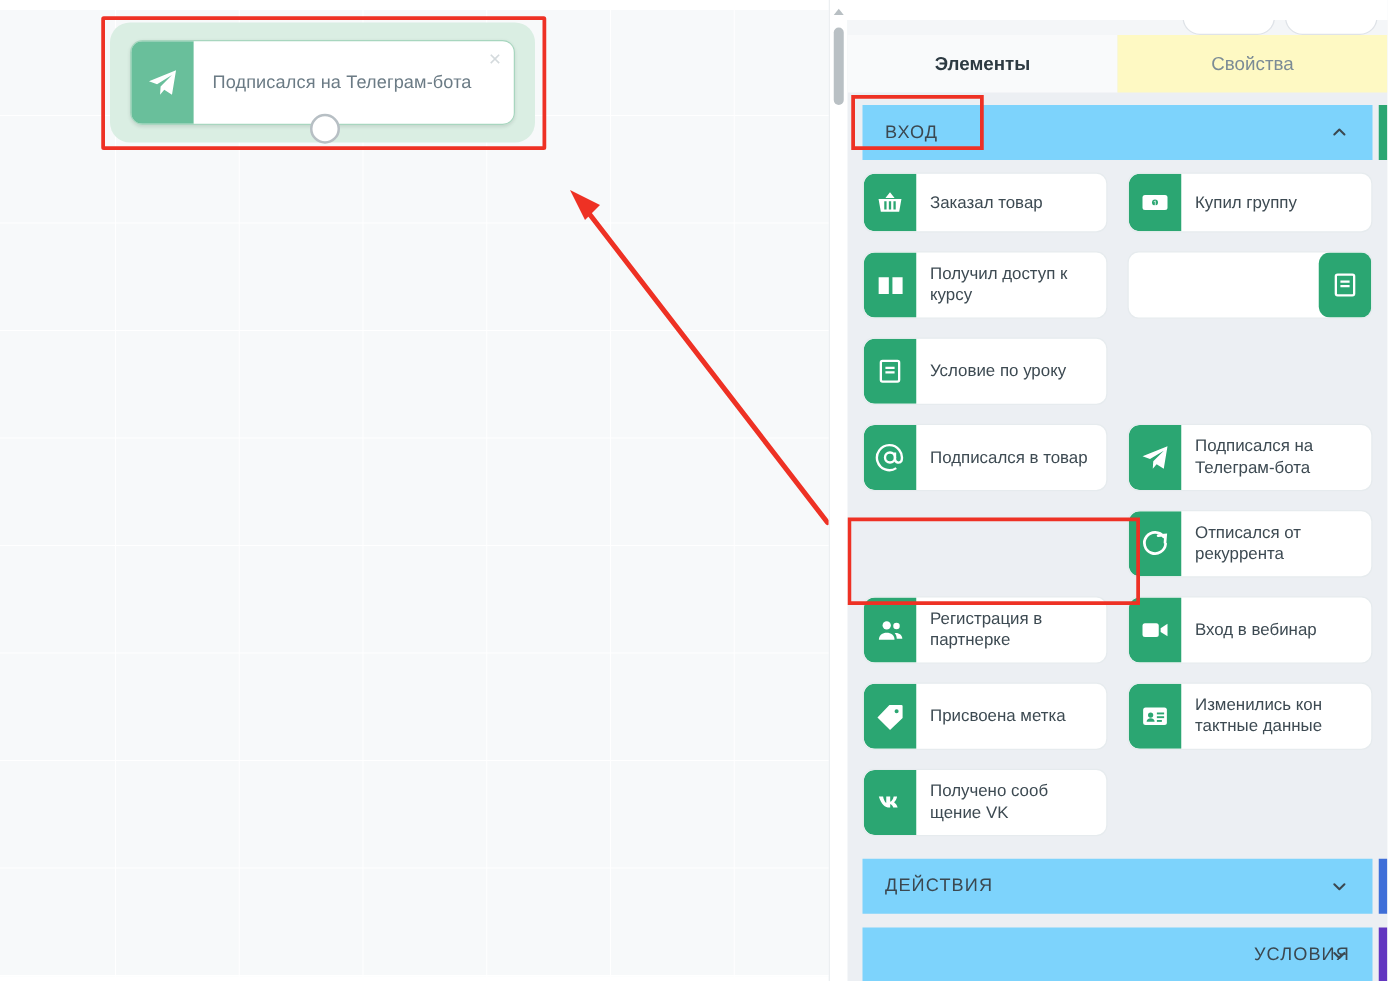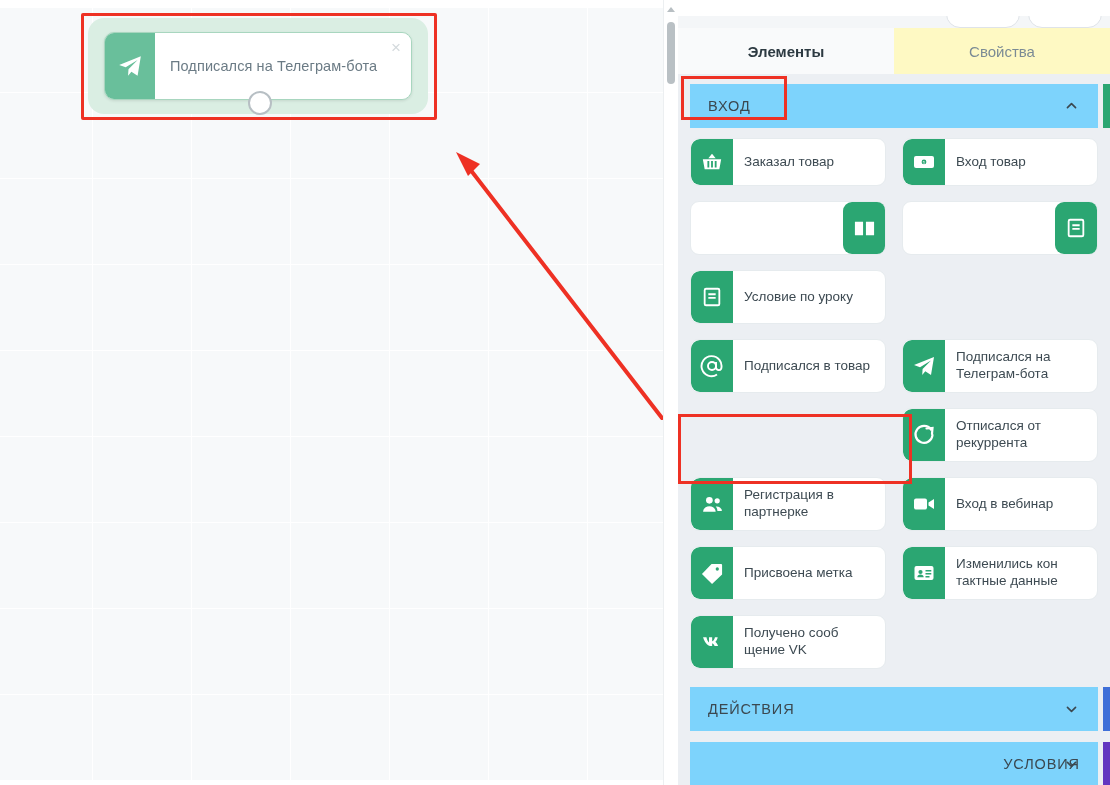--- a/index.html
+++ b/index.html
@@ -228,29 +228,30 @@
       <span class="t-label">Заказал товар</span>
     </div>
     <div class="tile">
       <span class="t-icon">
         <svg width="24" height="24" viewBox="0 0 24 24" fill="none" stroke="#fff" stroke-width="2">
           <rect x="2" y="6" width="20" height="12" rx="2" fill="#fff" stroke="none"></rect>
           <circle cx="12" cy="12" r="3.4" fill="#2ba672"></circle>
           <text x="12" y="15" font-size="6" fill="#fff" text-anchor="middle" stroke="none" font-family="Liberation Sans, sans-serif">1</text>
         </svg>
       </span>
-      <span class="t-label">Вход товар</span>
+      <span class="t-label">Купил группу</span>
     </div>
 
     <div class="tile tall">
       <span class="t-icon">
         <svg width="23" height="23" viewBox="0 0 24 24" fill="#fff">
           <path d="M2 5h8.5v14H2V5zm11.5 0H22v14h-8.5V5z"></path>
         </svg>
       </span>
+      <span class="t-label">Получил доступ к курсу</span>
     </div>
     <div class="tile tall">
       <span class="t-icon">
         <svg width="22" height="22" viewBox="0 0 24 24" fill="none" stroke="#fff" stroke-width="2">
           <rect x="4" y="3" width="16" height="18" rx="1.5"></rect>
           <line x1="8" y1="9" x2="16" y2="9"></line>
           <line x1="8" y1="13" x2="16" y2="13"></line>
         </svg>
       </span>
     </div>

